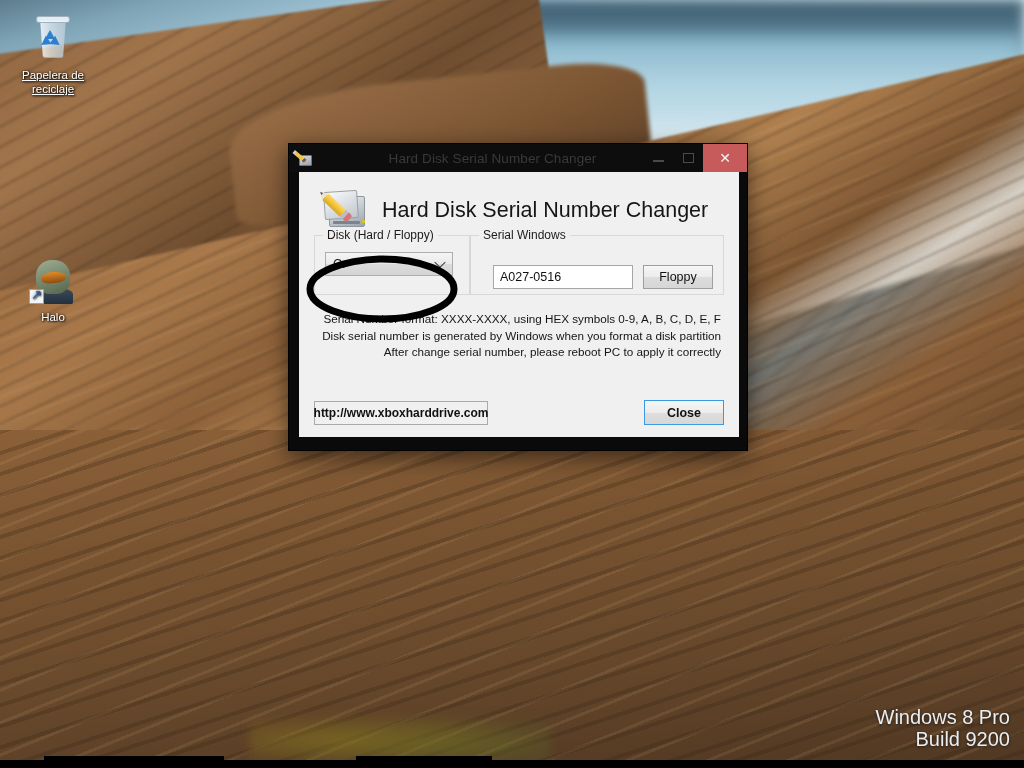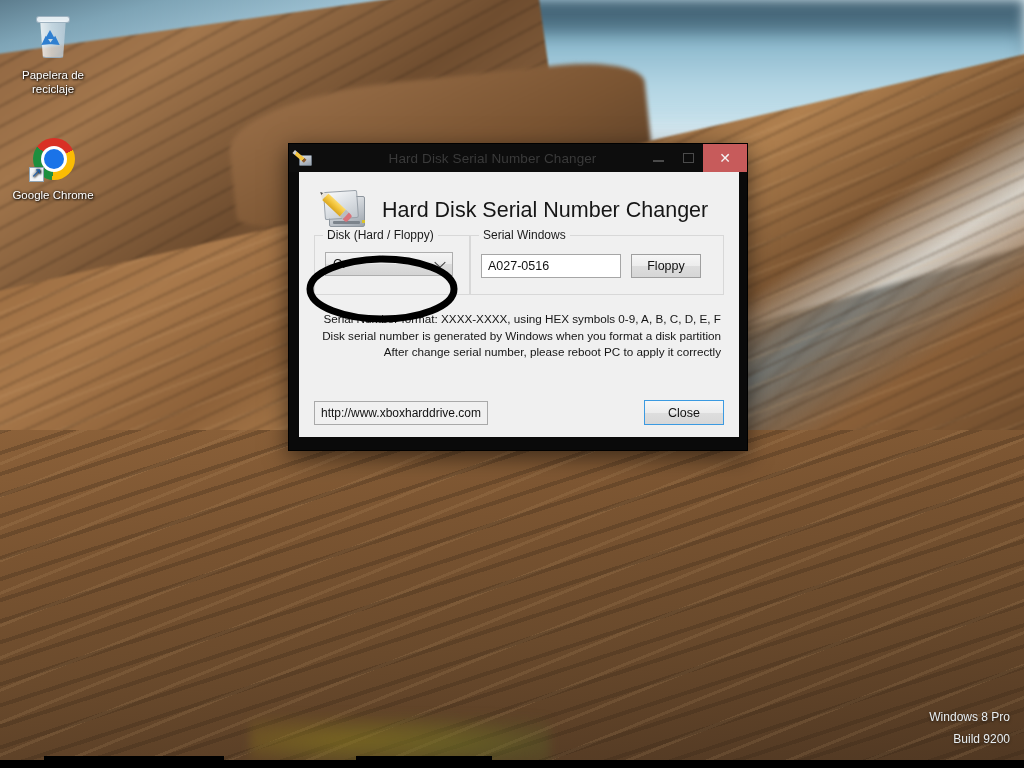--- a/index.html
+++ b/index.html
@@ -324,21 +324,21 @@
     margin-top: 3px;
   }
   .combo .chev {
     position: absolute; right: 8px; top: 50%;
     width: 8px; height: 8px;
     border-right: 1.8px solid #3c3c3c;
     border-bottom: 1.8px solid #3c3c3c;
     transform: translateY(-70%) rotate(45deg);
   }
 
-  .serial-row { display: flex; align-items: center; gap: 10px; margin-top: 5px; }
+  .serial-row { display: flex; align-items: center; gap: 10px; margin-top: 16px; justify-content: flex-end; }
   .txtfield {
     width: 140px; height: 24px;
     background: #fff;
     border: 1px solid #a6a6a6;
     font-size: 12.5px; color: #111;
     padding-left: 6px;
     display: flex; align-items: center;
   }
   .btn {
     height: 24px;
@@ -357,21 +357,21 @@
     padding-right: 17px;
     font-size: 11.7px;
     color: #151515;
     line-height: 16.5px;
   }
   .helptext div { white-space: nowrap; }
 
   .footer {
     position: absolute;
     left: 14px; right: 14px; bottom: 11px;
-    display: flex; align-items: center; justify-content: space-between;
+    display: flex; align-items: center; justify-content: space-between; font-weight: bold;
   }
   .linkbox {
     width: 174px; height: 24px;
     background: #f0f0f0;
     border: 1px solid #a9a9a9;
     display: flex; align-items: center; justify-content: center;
     font-size: 12px; color: #111;
   }
   .btn-close-dlg {
     width: 80px; height: 25px;
@@ -387,21 +387,21 @@
     width: 152px; height: 68px;
     pointer-events: none;
   }
 
   
   #watermark {
     position: absolute;
     right: 14px; bottom: 18px;
     text-align: right;
     color: #e8eef2;
-    font-size: 12px;
+    font-size: 20px;
     line-height: 22px;
     text-shadow: 0 1px 3px rgba(0,0,0,.6);
     user-select: none;
   }
 
   
   #taskbar {
     position: absolute;
     left: 0; bottom: 0; width: 1024px; height: 8px;
     background: #000;
@@ -418,41 +418,41 @@
   <div class="wp-sea-band"></div>
   <div class="wp-mist"></div>
   <div class="wp-mist2"></div>
   <div class="rock-right"></div>
   <div class="rock-left"></div>
   <div class="rock-mid"></div>
   <div class="rock-main"></div>
   <div class="rock-fill"></div>
   <div class="moss"></div>
 
-  <div class="desk-icon" style="left:6px; top:16px;">
+  <div class="desk-icon" style="left:6px; top:16px;text-decoration:underline;">
     <span class="glyph">
       <span class="bin-body"></span>
       <span class="bin-lid"></span>
       <span class="bin-tri" style="left:16px; top:14px;"></span>
       <span class="bin-tri" style="left:22px; top:22px; transform:rotate(125deg);"></span>
       <span class="bin-tri" style="left:11px; top:22px; transform:rotate(-125deg);"></span>
     </span>
     <span class="label">Papelera de reciclaje</span>
   </div>
 
-  <div class="desk-icon" style="left:6px; top:136px;">
+
+  <div class="desk-icon" style="left:6px; top:258px;">
     <span class="glyph">
-      <span class="chrome-outer"></span>
-      <span class="chrome-white"></span>
-      <span class="chrome-blue"></span>
+      <span class="halo-body"></span>
+      <span class="halo-head"></span>
+      <span class="halo-visor"></span>
       <span class="shortcut-badge"></span>
     </span>
-    <span class="label">Google Chrome</span>
+    <span class="label">Halo</span>
   </div>
-
 
   <div id="app-window">
 
     <div class="titlebar">
       <span class="tb-icon">
         <span class="tb-disk"></span>
         <span class="tb-pencil"></span>
       </span>
       <span class="tb-title">Hard Disk Serial Number Changer</span>
       <span class="tb-buttons">

